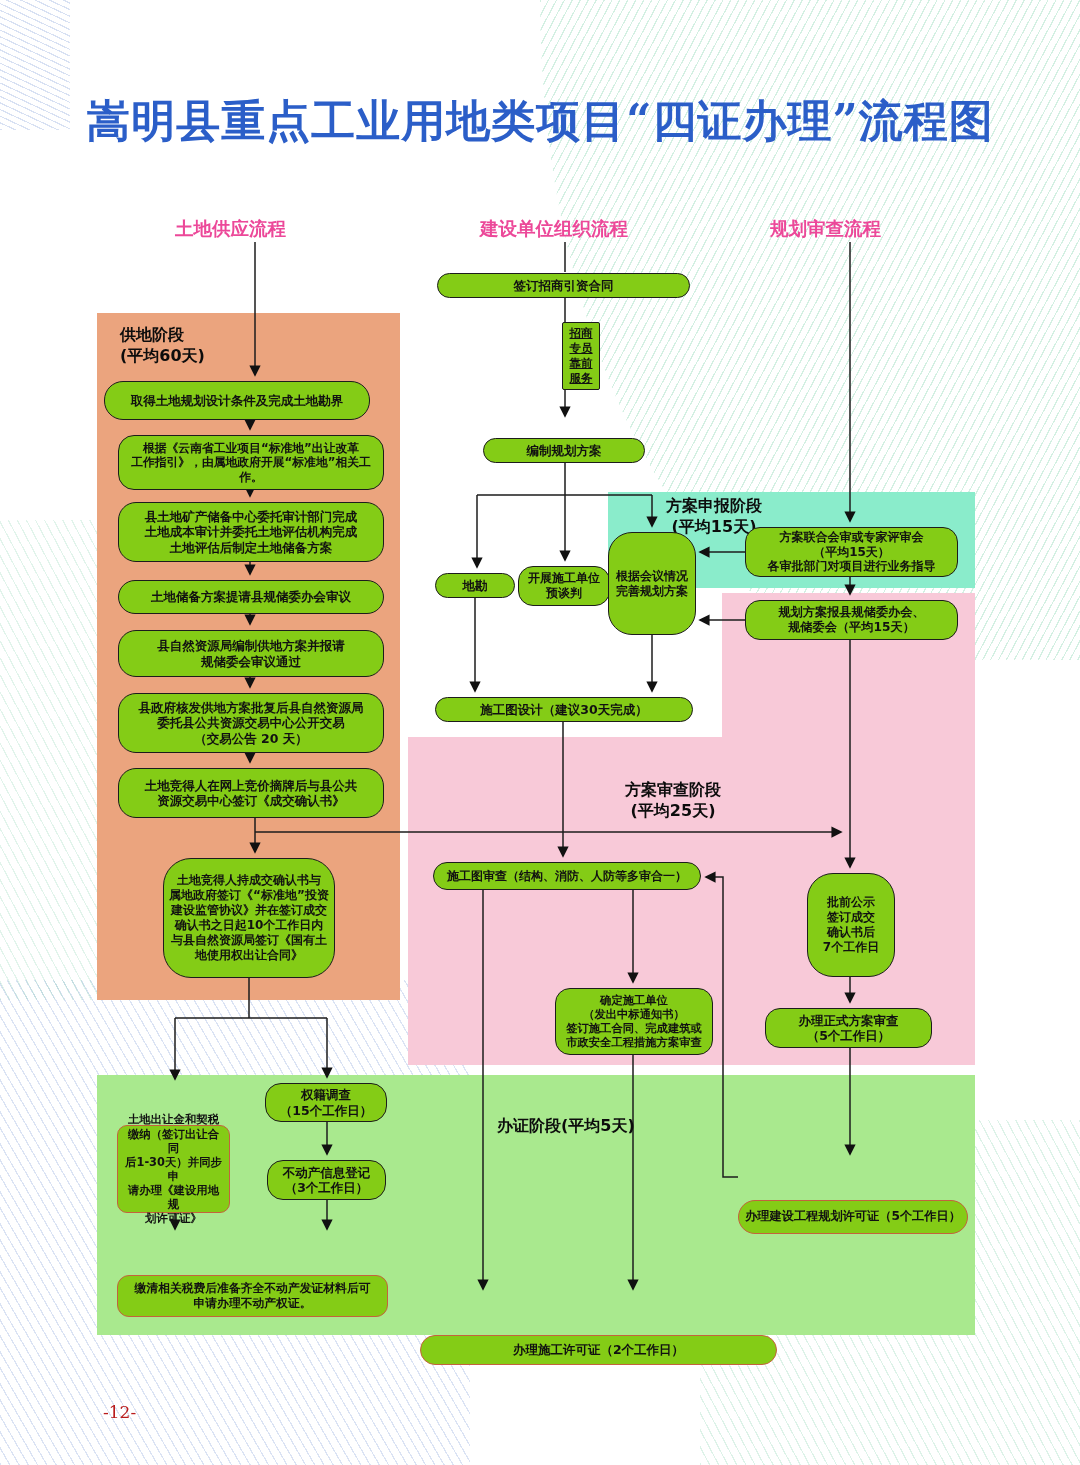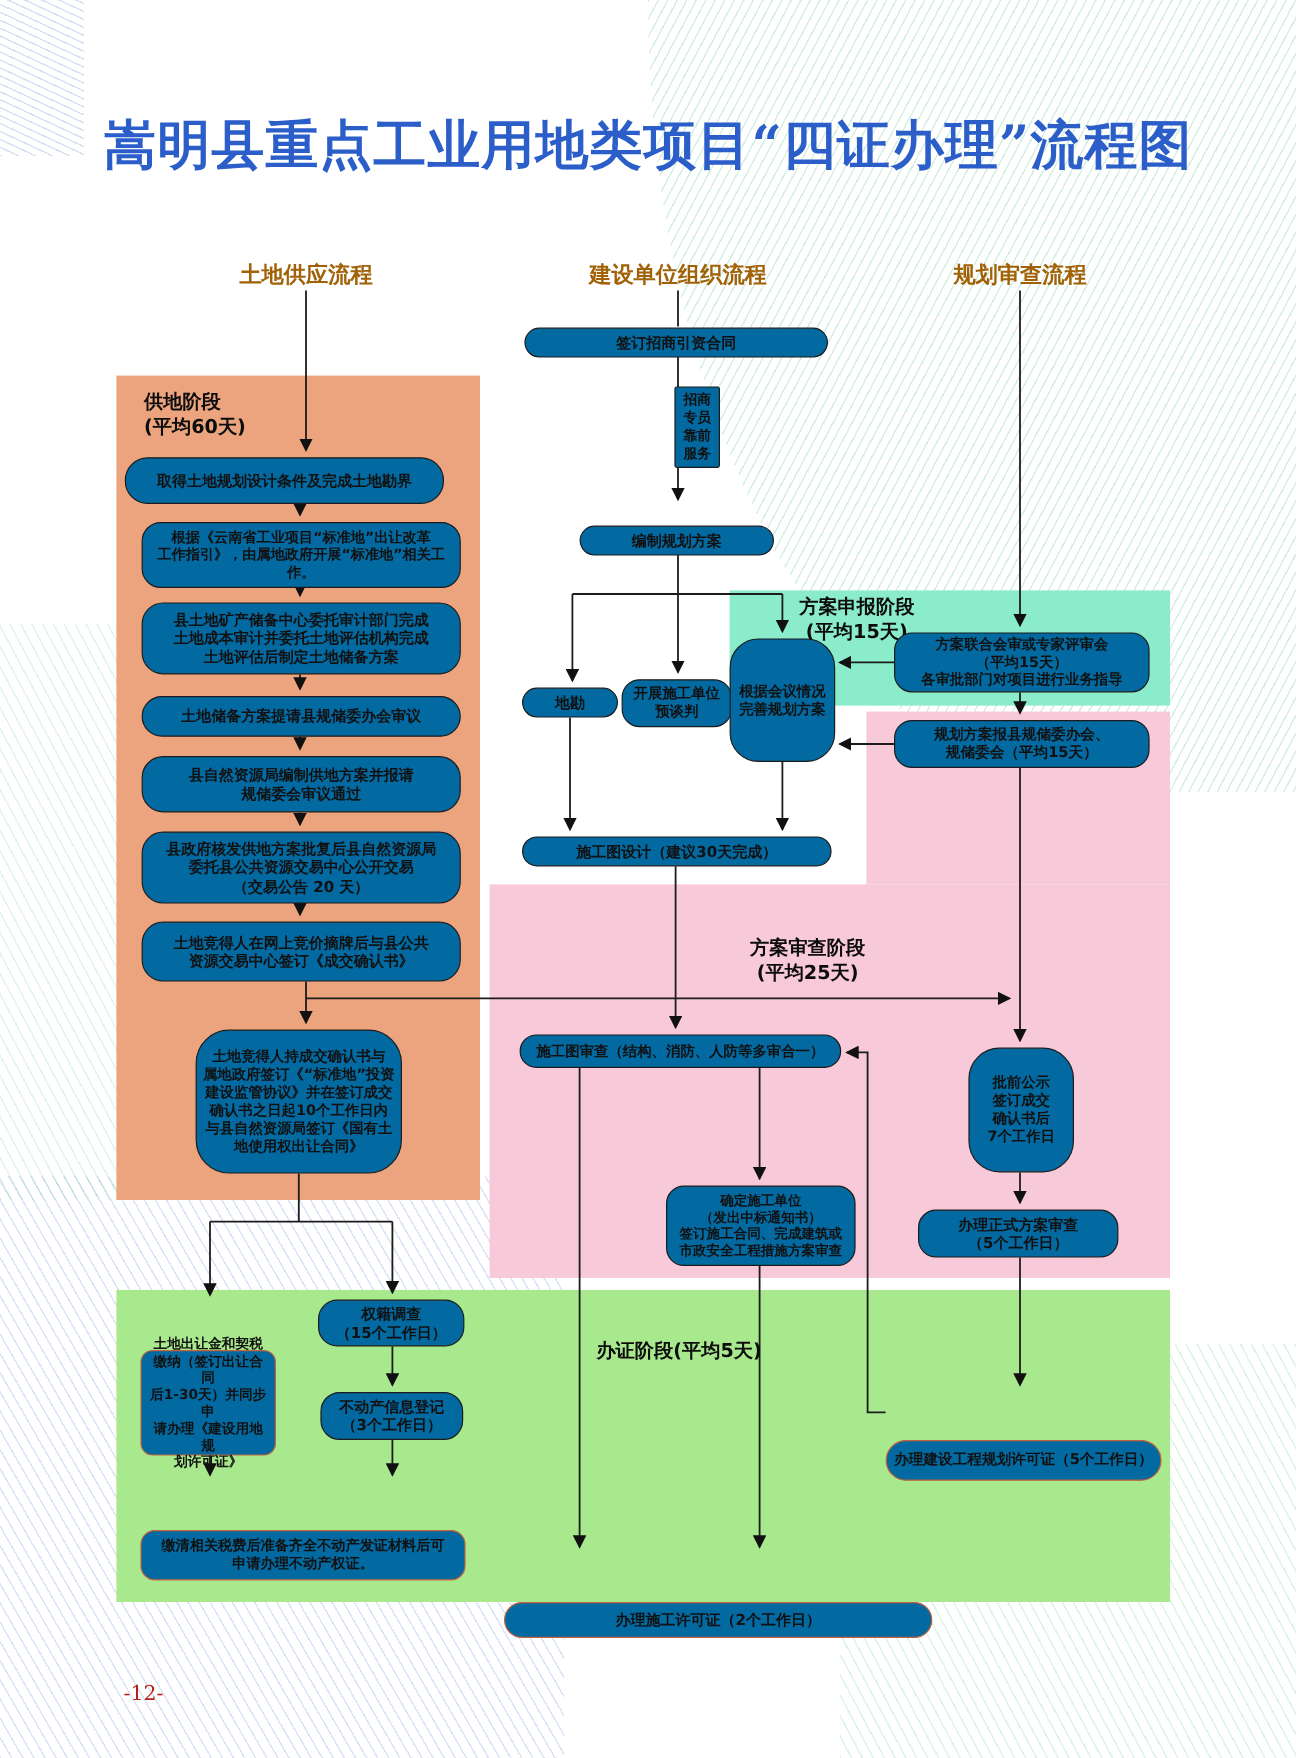--- a/index.html
+++ b/index.html
@@ -16,27 +16,27 @@
      background:repeating-linear-gradient(62deg,rgba(120,205,165,.25) 0 1.2px,transparent 1.2px 8px);}
   .deco-ml{left:0;top:520px;width:100px;height:480px;
      background:repeating-linear-gradient(62deg,rgba(120,205,165,.22) 0 1.2px,transparent 1.2px 8px);}
   .deco-tl{left:0;top:0;width:70px;height:130px;
      background:repeating-linear-gradient(25deg,rgba(125,155,215,.30) 0 1.2px,transparent 1.2px 6px);}
   
   .section{position:absolute;z-index:1;}
   
   #wires{position:absolute;left:0;top:0;z-index:2;}
   
-  .node{position:absolute;z-index:3;background:#0369a1;border:1.6px solid #1c1c1c;
+  .node{position:absolute;z-index:3;background:#84cc16;border:1.6px solid #1c1c1c;
         display:flex;align-items:center;justify-content:center;text-align:center;
         white-space:pre-line;font-size:12.5px;line-height:1.24;font-weight:600;
         box-sizing:border-box;padding:2px 5px;border-radius:14px;color:#111;}
   .hl{border-color:#c4623d;border-width:1.8px;margin-top:40px;}
-  .hdr{position:absolute;z-index:3;font-size:18.5px;font-weight:800;text-align:center;
-       white-space:nowrap;color:#a16207;}
+  .hdr{position:absolute;z-index:3;font-size:18.5px;font-weight:800;text-align:left;
+       white-space:nowrap;color:#ec4899;}
   .stage-label{position:absolute;z-index:3;font-size:16px;font-weight:800;
        white-space:pre-line;line-height:1.3;color:#0c0c0c;}
   .page-title{position:absolute;z-index:3;left:0;top:92px;width:1080px;text-align:center;
        font-family:"DejaVu Serif","Liberation Serif",serif;
        font-size:44px;font-weight:900;letter-spacing:1px;color:#2b5ec8;}
   .page-num{position:absolute;z-index:3;left:103px;top:1402px;font-size:17px;color:#b91c1c;
        font-family:"DejaVu Serif","Liberation Serif",serif;}
 </style>
 </head>
 <body>
@@ -130,21 +130,21 @@
 <div class="node" style="left:118px;top:768px;width:266px;height:50px;border-radius:18px;">土地竞得人在网上竞价摘牌后与县公共
 资源交易中心签订《成交确认书》</div>
 <div class="node" style="left:163px;top:858px;width:172px;height:120px;border-radius:28px;font-size:12px;">土地竞得人持成交确认书与
 属地政府签订《“标准地”投资
 建设监管协议》并在签订成交
 确认书之日起10个工作日内
 与县自然资源局签订《国有土
 地使用权出让合同》</div>
 
 <div class="node" style="left:437px;top:273px;width:253px;height:25px;border-radius:13px;">签订招商引资合同</div>
-<div class="node" style="left:562px;top:322px;width:38px;height:68px;border-radius:2px;border-width:1.2px;font-size:11.5px;line-height:1.3;padding:1px;">招商
+<div class="node" style="left:562px;top:322px;width:38px;height:68px;border-radius:2px;border-width:1.2px;font-size:11.5px;line-height:1.3;padding:1px;text-decoration:underline;">招商
 专员
 靠前
 服务</div>
 <div class="node" style="left:483px;top:412px;width:162px;height:25px;border-radius:13px;margin-top:26px;">编制规划方案</div>
 <div class="node" style="left:435px;top:573px;width:80px;height:25px;border-radius:13px;">地勘</div>
 <div class="node" style="left:518px;top:566px;width:92px;height:40px;border-radius:15px;font-size:12px;">开展施工单位
 预谈判</div>
 <div class="node" style="left:608px;top:532px;width:88px;height:103px;border-radius:24px;font-size:12px;">根据会议情况
 完善规划方案</div>
 <div class="node" style="left:435px;top:697px;width:258px;height:25px;border-radius:13px;">施工图设计（建议30天完成）</div>

